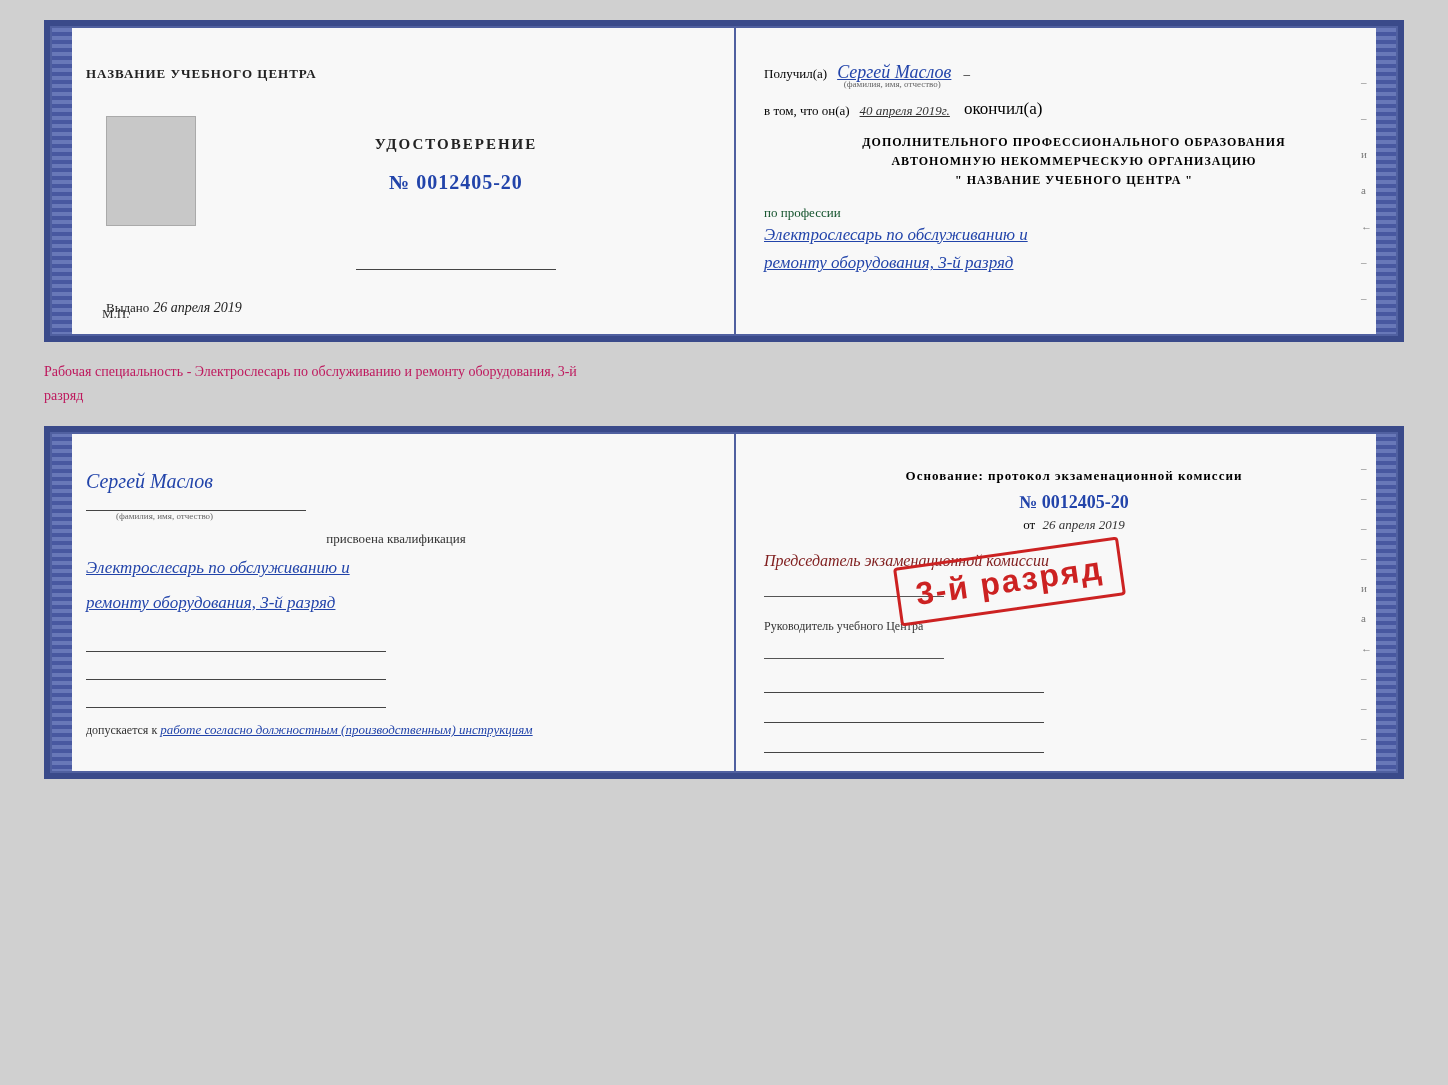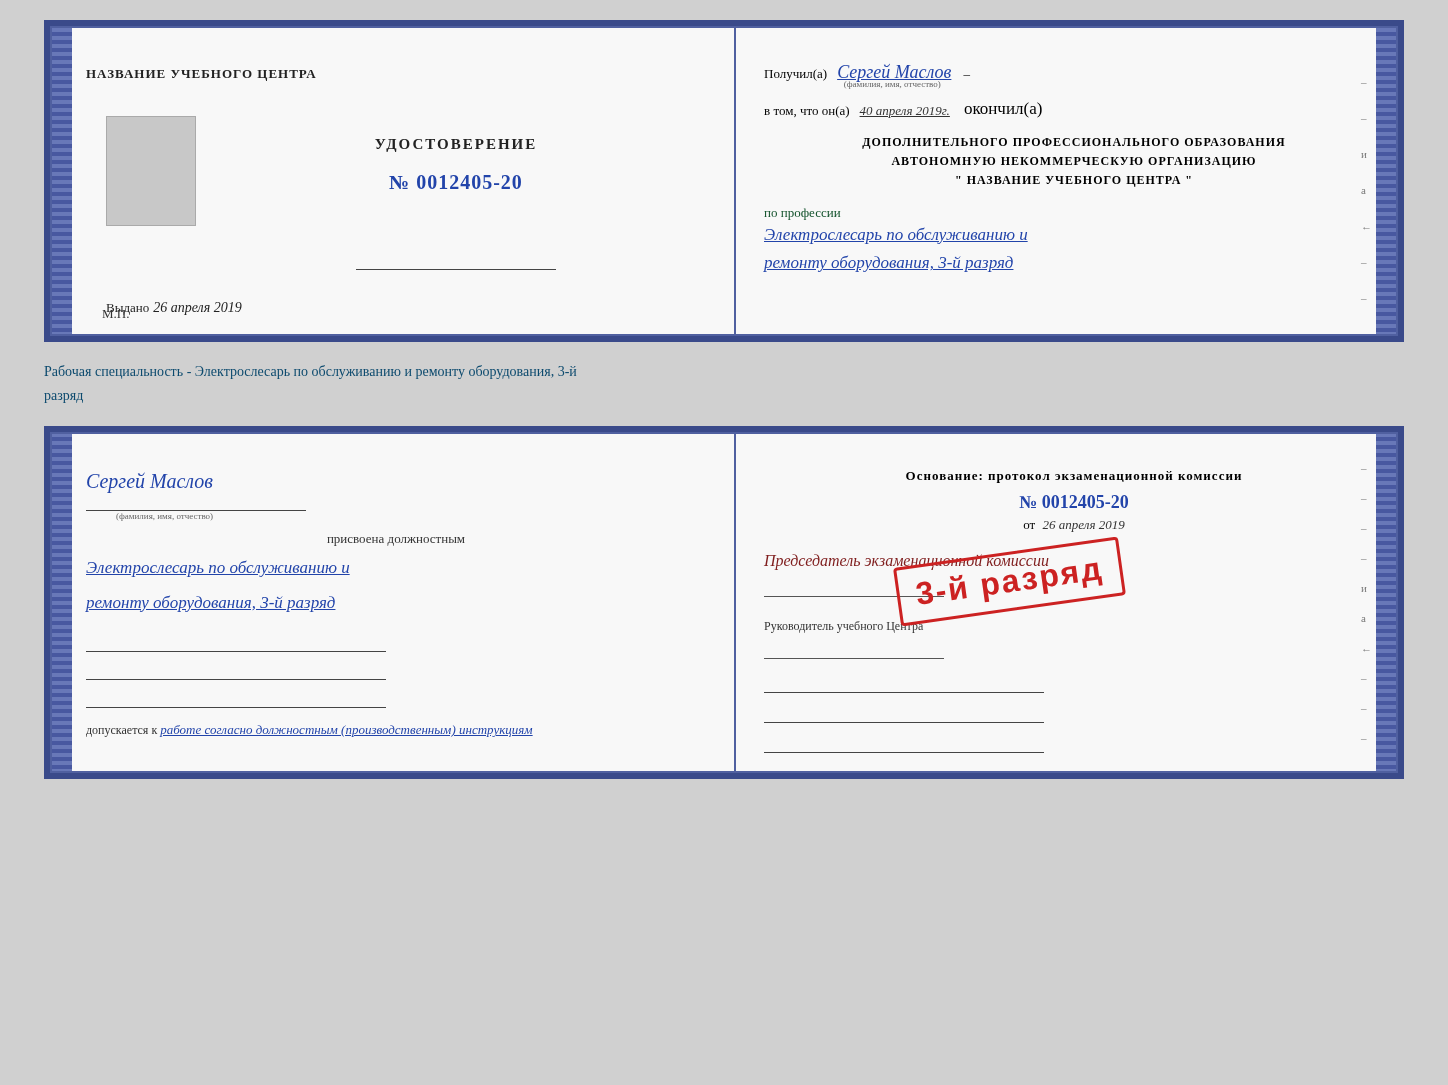--- a/index.html
+++ b/index.html
@@ -176,21 +176,21 @@
       font-style: italic;
       font-size: 17px;
       color: #2244aa;
       text-decoration: underline;
       line-height: 1.7;
     }
 
     
     .between-text {
       font-size: 14px;
-      color: #0c4a6e;
+      color: #be185d;
       width: 1360px;
       padding: 4px 0;
       text-align: left;
     }
 
     .decision-title {
       text-align: center;
       font-size: 13px;
       font-weight: bold;
       letter-spacing: 1px;
@@ -453,21 +453,21 @@
   <div class="doc-spine-texture"></div>
 
   <div class="doc-inner-left">
 
     <div style="display:flex; flex-direction:column; align-items:flex-start; margin-top:10px;">
       <span class="handwritten-name2">Сергей Маслов</span>
       <div class="underline-field" style="width:220px; margin-top:0;"></div>
       <div class="fio-sub" style="margin-left:30px; margin-top:0;">(фамилия, имя, отчество)</div>
     </div>
 
-    <div class="assigned-qual" style="margin-top:10px;">присвоена должностным</div>
+    <div class="assigned-qual" style="margin-top:10px;">присвоена квалификация</div>
 
     <div style="margin-top:6px;">
       <div class="handwritten-qual">Электрослесарь по обслуживанию и</div>
       <div class="handwritten-qual">ремонту оборудования, 3-й разряд</div>
     </div>
 
     <div style="margin-top:16px;">
       <div class="underline-field" style="width:300px;"></div>
       <div class="underline-field" style="width:300px; margin-top:10px;"></div>
       <div class="underline-field" style="width:300px; margin-top:10px;"></div>

